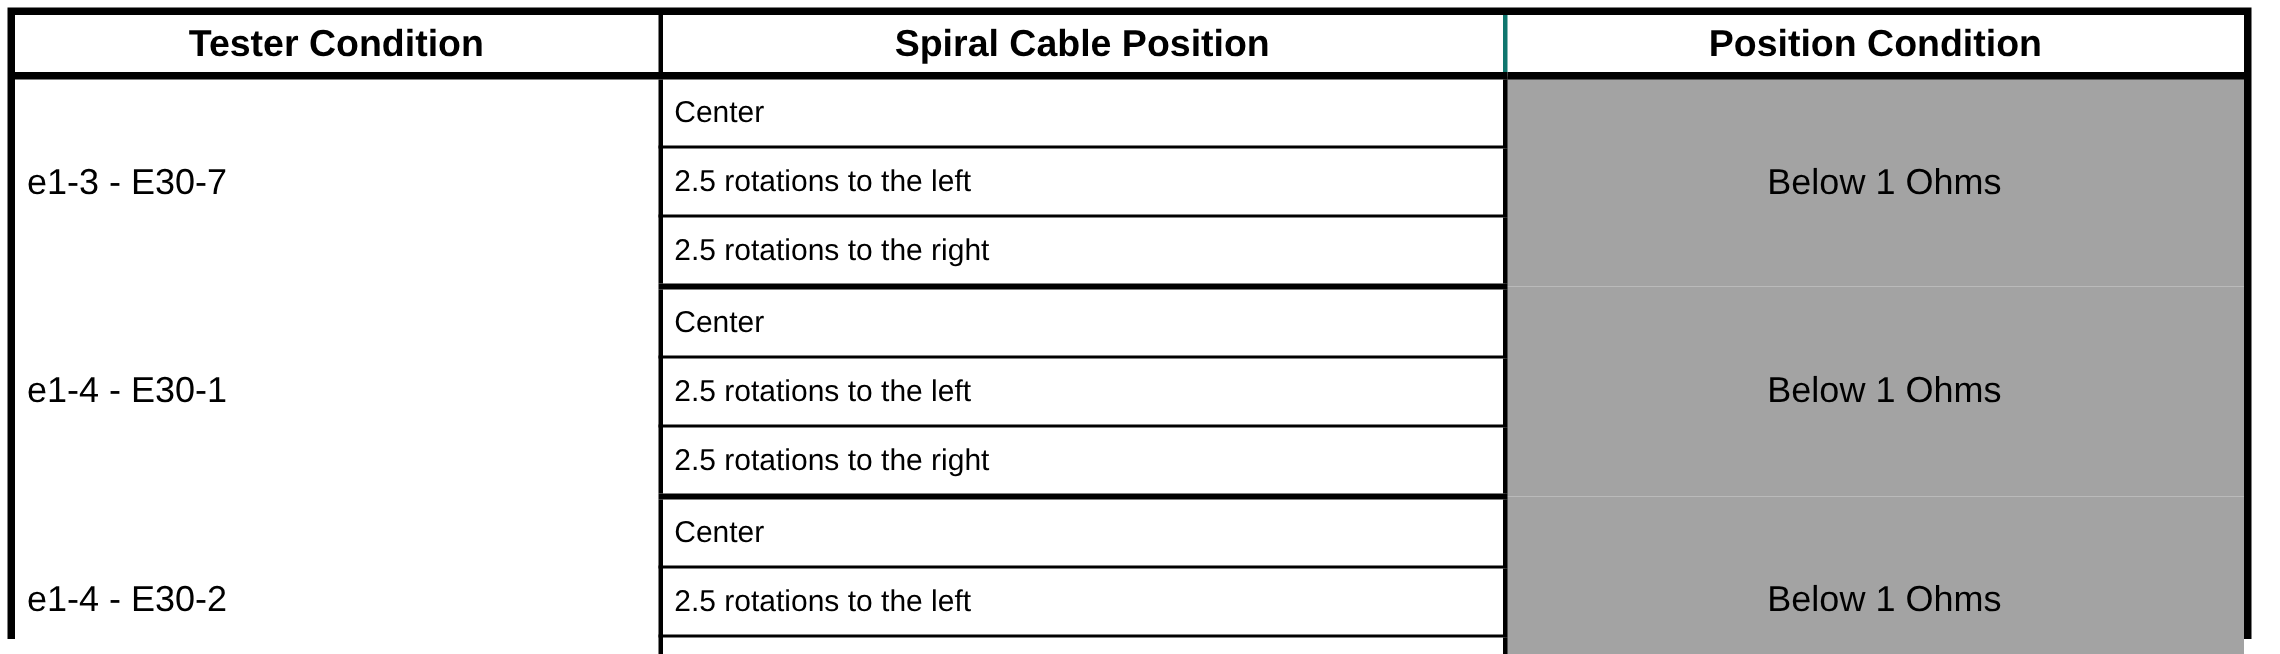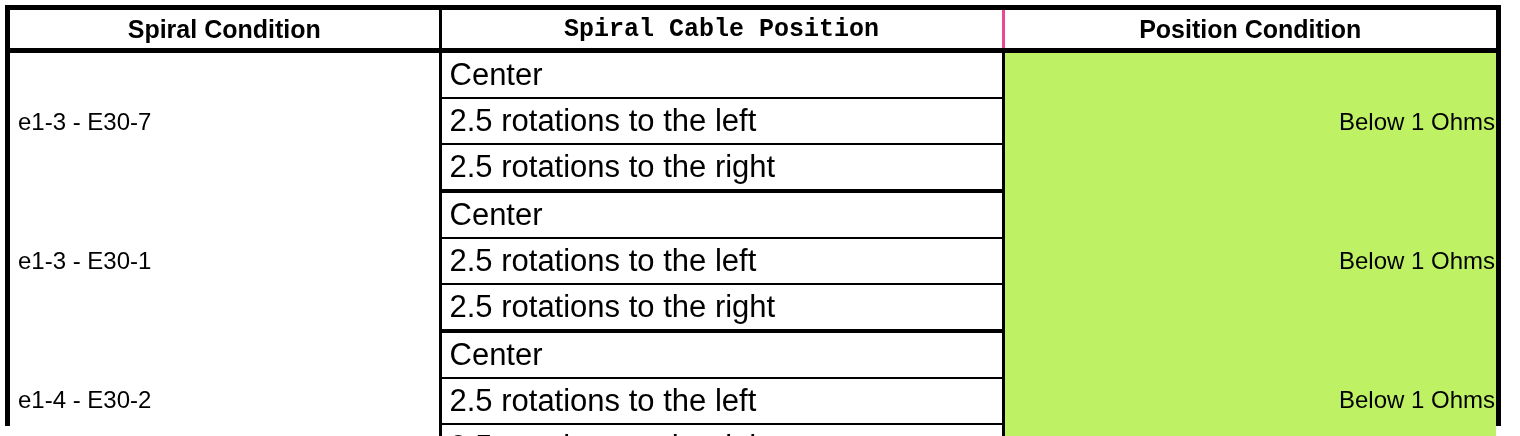--- a/index.html
+++ b/index.html
@@ -44,45 +44,45 @@
     border-bottom: 5px solid #000000;
     text-align: center;
     vertical-align: middle;
     font-size: 25px;
     font-weight: bold;
     letter-spacing: 0px;
     padding: 0 6px;
     background: #ffffff;
   }
   tr.header-row > th.th-tester    { border-right: 3px solid #000000; }
-  tr.header-row > th.th-position  { border-right: 3px solid #ec4899; font-family: Liberation Mono, monospace; }
+  tr.header-row > th.th-position  { border-right: 3px solid #0f766e; }
 
   
   td.tester-cell {
     border-right: 3px solid #000000;
     text-align: left;
     vertical-align: middle;
     font-size: 24px;
     padding-left: 8px;
     background: #ffffff;
   }
 
   td.condition-cell {
-    text-align: right;
+    text-align: center;
     vertical-align: middle;
     font-size: 24px;
     padding-left: 13px;
-    background: #bef264;
+    background: #a3a3a3;
   }
 
   td.position-cell {
     border-right: 3px solid #000000;
     text-align: left;
     vertical-align: middle;
-    font-size: 31px;
+    font-size: 20px;
     padding-left: 8px;
     height: 42px;
     background: #ffffff;
   }
   
   td.position-cell.sub-divider {
     border-bottom: 2px solid #000000;
   }
 
   
@@ -98,41 +98,41 @@
 
 <div id="table-root">
   <table class="spec-table">
     <colgroup>
       <col class="col-tester">
       <col class="col-position">
       <col class="col-condition">
     </colgroup>
     <thead>
       <tr class="header-row">
-        <th class="th-tester">Spiral Condition</th>
+        <th class="th-tester">Tester Condition</th>
         <th class="th-position">Spiral Cable Position</th>
         <th class="th-condition">Position Condition</th>
       </tr>
     </thead>
     <tbody>
 
       <tr>
         <td class="tester-cell" rowspan="3">e1-3 - E30-7</td>
         <td class="position-cell sub-divider">Center</td>
         <td class="condition-cell" rowspan="3">Below 1 Ohms</td>
       </tr>
       <tr>
         <td class="position-cell sub-divider">2.5 rotations to the left</td>
       </tr>
       <tr class="group-end">
         <td class="position-cell">2.5 rotations to the right</td>
       </tr>
 
       <tr>
-        <td class="tester-cell" rowspan="3">e1-3 - E30-1</td>
+        <td class="tester-cell" rowspan="3">e1-4 - E30-1</td>
         <td class="position-cell sub-divider">Center</td>
         <td class="condition-cell" rowspan="3">Below 1 Ohms</td>
       </tr>
       <tr>
         <td class="position-cell sub-divider">2.5 rotations to the left</td>
       </tr>
       <tr class="group-end">
         <td class="position-cell">2.5 rotations to the right</td>
       </tr>
 

